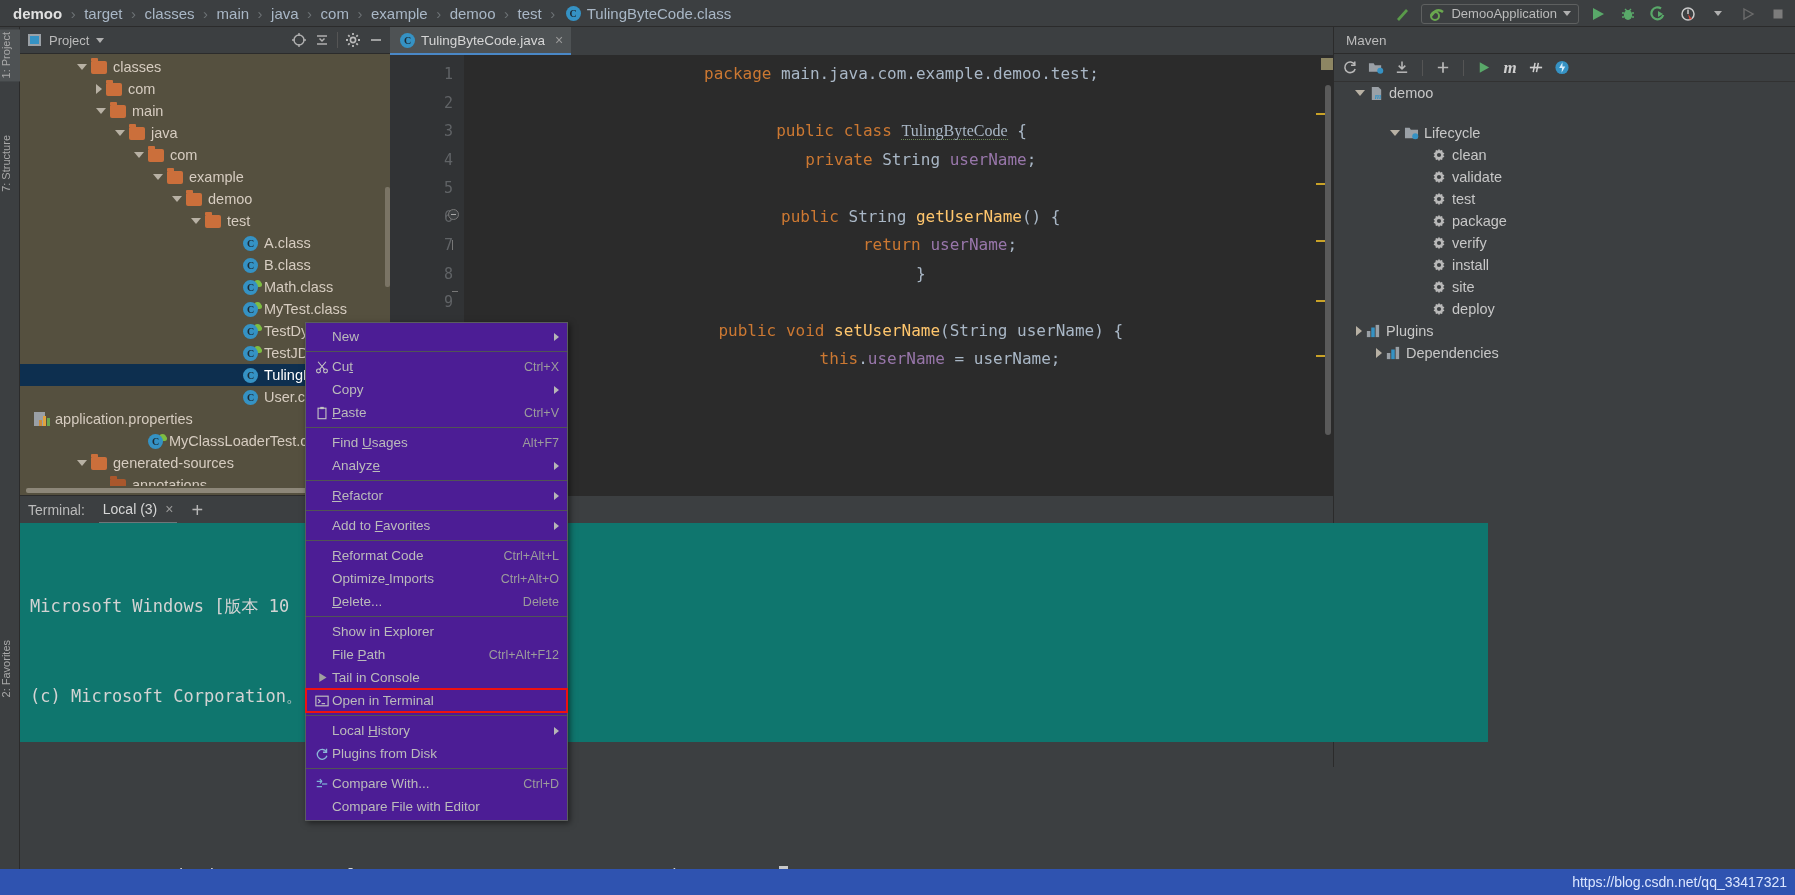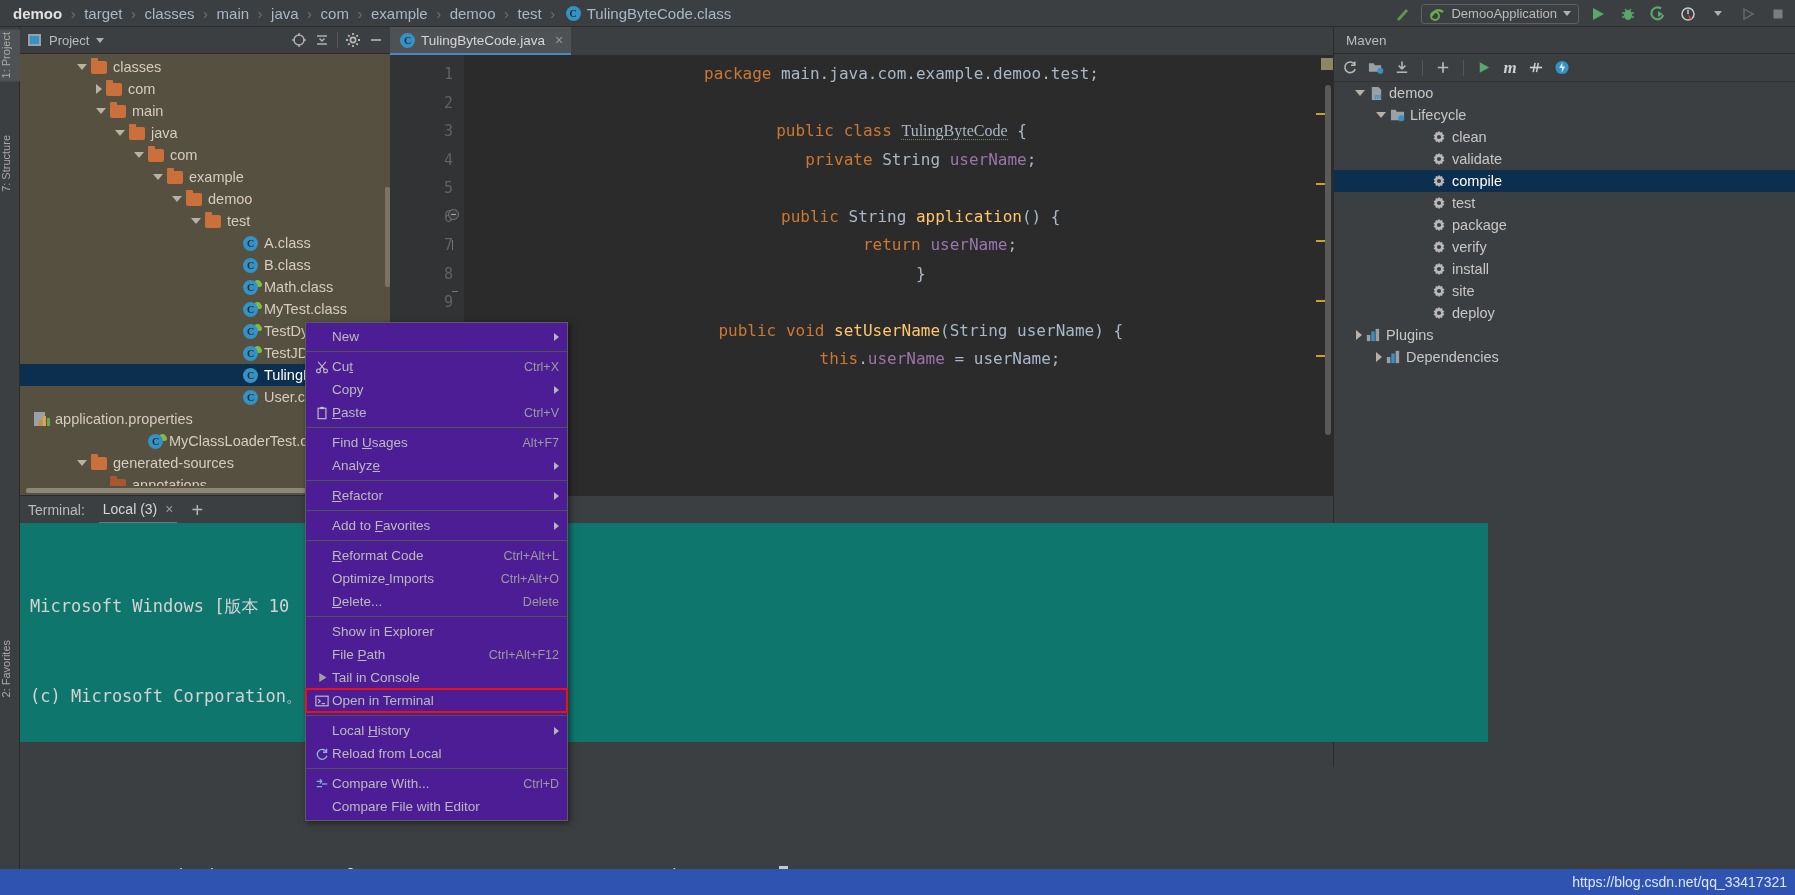--- a/index.html
+++ b/index.html
@@ -469,21 +469,21 @@
           <div class="ln">10</div>
           <div class="ln">11</div>
           <div class="ln">12</div>
         </div>
       <div class="code" id="code">
           <div class="cl"><span class="kw">package </span><span class="pun">main.java.com.example.demoo.test;</span></div>
           <div class="cl">&nbsp;</div>
           <div class="cl"><span class="kw">public </span><span class="kw">class </span><span class="cn">TulingByteCode</span><span class="pun"> {</span></div>
           <div class="cl"><span class="kw">    private </span><span class="typ">String</span><span class="pun"> </span><span class="fld">userName</span><span class="pun">;</span></div>
           <div class="cl">&nbsp;</div>
-          <div class="cl"><span class="kw">    public </span><span class="typ">String</span><span class="pun"> </span><span class="mth">application</span><span class="pun">() {</span></div>
+          <div class="cl"><span class="kw">    public </span><span class="typ">String</span><span class="pun"> </span><span class="mth">getUserName</span><span class="pun">() {</span></div>
           <div class="cl"><span class="kw">        return </span><span class="fld">userName</span><span class="pun">;</span></div>
           <div class="cl"><span class="pun">    }</span></div>
           <div class="cl">&nbsp;</div>
           <div class="cl"><span class="kw">    public </span><span class="kw">void </span><span class="mth">setUserName</span><span class="pun">(</span><span class="typ">String</span><span class="pun"> userName) {</span></div>
           <div class="cl"><span class="kw">        this</span><span class="pun">.</span><span class="fld">userName</span><span class="pun"> = userName;</span></div>
           <div class="cl">&nbsp;</div>
         </div>
       <div class="ed-scroll"></div>
       <div class="marker-sq"></div>
       <div class="marker" style="top:58px;"></div>
@@ -545,21 +545,21 @@
     </div>
     <div id="maven-tree">
         <div class="mrow" style="padding-left: 21px;">
           <span class="arrow-dn"></span>
           <span class="gear"><svg width="15" height="15" viewBox="0 0 16 16">
               <path d="M3 1h7l3 3v11H3z" fill="#9aa0a6"></path>
               <text x="6" y="14" font-size="9" font-style="italic" font-weight="bold" fill="#3592c4" font-family="serif">m</text>
             </svg></span>
           <span>demoo</span>
         </div>
-        <div class="mrow" style="padding-left: 42px;">
+        <div class="mrow" style="padding-left: 56px; margin-top: 18px;">
           <span class="arrow-dn"></span>
           <span class="gear"><svg width="15" height="14" viewBox="0 0 16 15">
               <path d="M1 2h5l1.2 2H15v9H1z" fill="#9aa0a6"></path>
               <circle cx="12" cy="11" r="3.2" fill="#3592c4"></circle>
             </svg></span>
           <span>Lifecycle</span>
         </div>
         <div class="mrow" style="padding-left: 84px;">
           <span class="arrow-sp"></span>
           <span class="gear"><svg width="14" height="14" viewBox="0 0 16 16">
@@ -570,29 +570,20 @@
           <span>clean</span>
         </div>
         <div class="mrow" style="padding-left: 84px;">
           <span class="arrow-sp"></span>
           <span class="gear"><svg width="14" height="14" viewBox="0 0 16 16">
               <circle cx="8" cy="8" r="2.4" fill="#3c3f41"></circle>
               <path d="M8 0.8l1.2 2.1 2.4-.5.5 2.4 2.1 1.2-1.4 2 1.4 2-2.1 1.2-.5 2.4-2.4-.5L8 15.2l-1.2-2.1-2.4.5-.5-2.4-2.1-1.2 1.4-2-1.4-2 2.1-1.2.5-2.4 2.4.5z" fill="#b9b9b9"></path>
               <circle cx="8" cy="8" r="2.4" fill="#3c3f41"></circle>
             </svg></span>
           <span>validate</span>
-        </div>
-        <div class="mrow sel" style="padding-left: 84px;">
-          <span class="arrow-sp"></span>
-          <span class="gear"><svg width="14" height="14" viewBox="0 0 16 16">
-              <circle cx="8" cy="8" r="2.4" fill="#3c3f41"></circle>
-              <path d="M8 0.8l1.2 2.1 2.4-.5.5 2.4 2.1 1.2-1.4 2 1.4 2-2.1 1.2-.5 2.4-2.4-.5L8 15.2l-1.2-2.1-2.4.5-.5-2.4-2.1-1.2 1.4-2-1.4-2 2.1-1.2.5-2.4 2.4.5z" fill="#b9b9b9"></path>
-              <circle cx="8" cy="8" r="2.4" fill="#3c3f41"></circle>
-            </svg></span>
-          <span>compile</span>
         </div>
         <div class="mrow" style="padding-left: 84px;">
           <span class="arrow-sp"></span>
           <span class="gear"><svg width="14" height="14" viewBox="0 0 16 16">
               <circle cx="8" cy="8" r="2.4" fill="#3c3f41"></circle>
               <path d="M8 0.8l1.2 2.1 2.4-.5.5 2.4 2.1 1.2-1.4 2 1.4 2-2.1 1.2-.5 2.4-2.4-.5L8 15.2l-1.2-2.1-2.4.5-.5-2.4-2.1-1.2 1.4-2-1.4-2 2.1-1.2.5-2.4 2.4.5z" fill="#b9b9b9"></path>
               <circle cx="8" cy="8" r="2.4" fill="#3c3f41"></circle>
             </svg></span>
           <span>test</span>
         </div>
@@ -787,21 +778,21 @@
         <span class="mlbl">Local <u>H</u>istory</span>
         <span class="marr"></span>
       </div>
       <div class="mi">
         <span class="micon">
           <svg width="14" height="14" viewBox="0 0 16 16">
             <path d="M13 5.5A5.6 5.6 0 1 0 13.6 10" stroke="#8bb7d8" stroke-width="1.5" fill="none"></path>
             <path d="M13.2 2v4h-4" stroke="#8bb7d8" stroke-width="1.5" fill="none"></path>
           </svg>
         </span>
-        <span class="mlbl">Reload from Local</span>
+        <span class="mlbl">Plugins from Disk</span>
       </div>
       <div class="msep"></div>
       <div class="mi">
         <span class="micon">
           <svg width="14" height="14" viewBox="0 0 16 16">
             <path d="M2 5h6M2 11h6" stroke="#7fb2d6" stroke-width="1.4"></path>
             <path d="M8 5 L5.5 2.5M8 5 L5.5 7.5" stroke="#7fb2d6" stroke-width="1.4" fill="none"></path>
             <path d="M14 8h-6" stroke="#7fb2d6" stroke-width="1.4"></path>
           </svg>
         </span>

